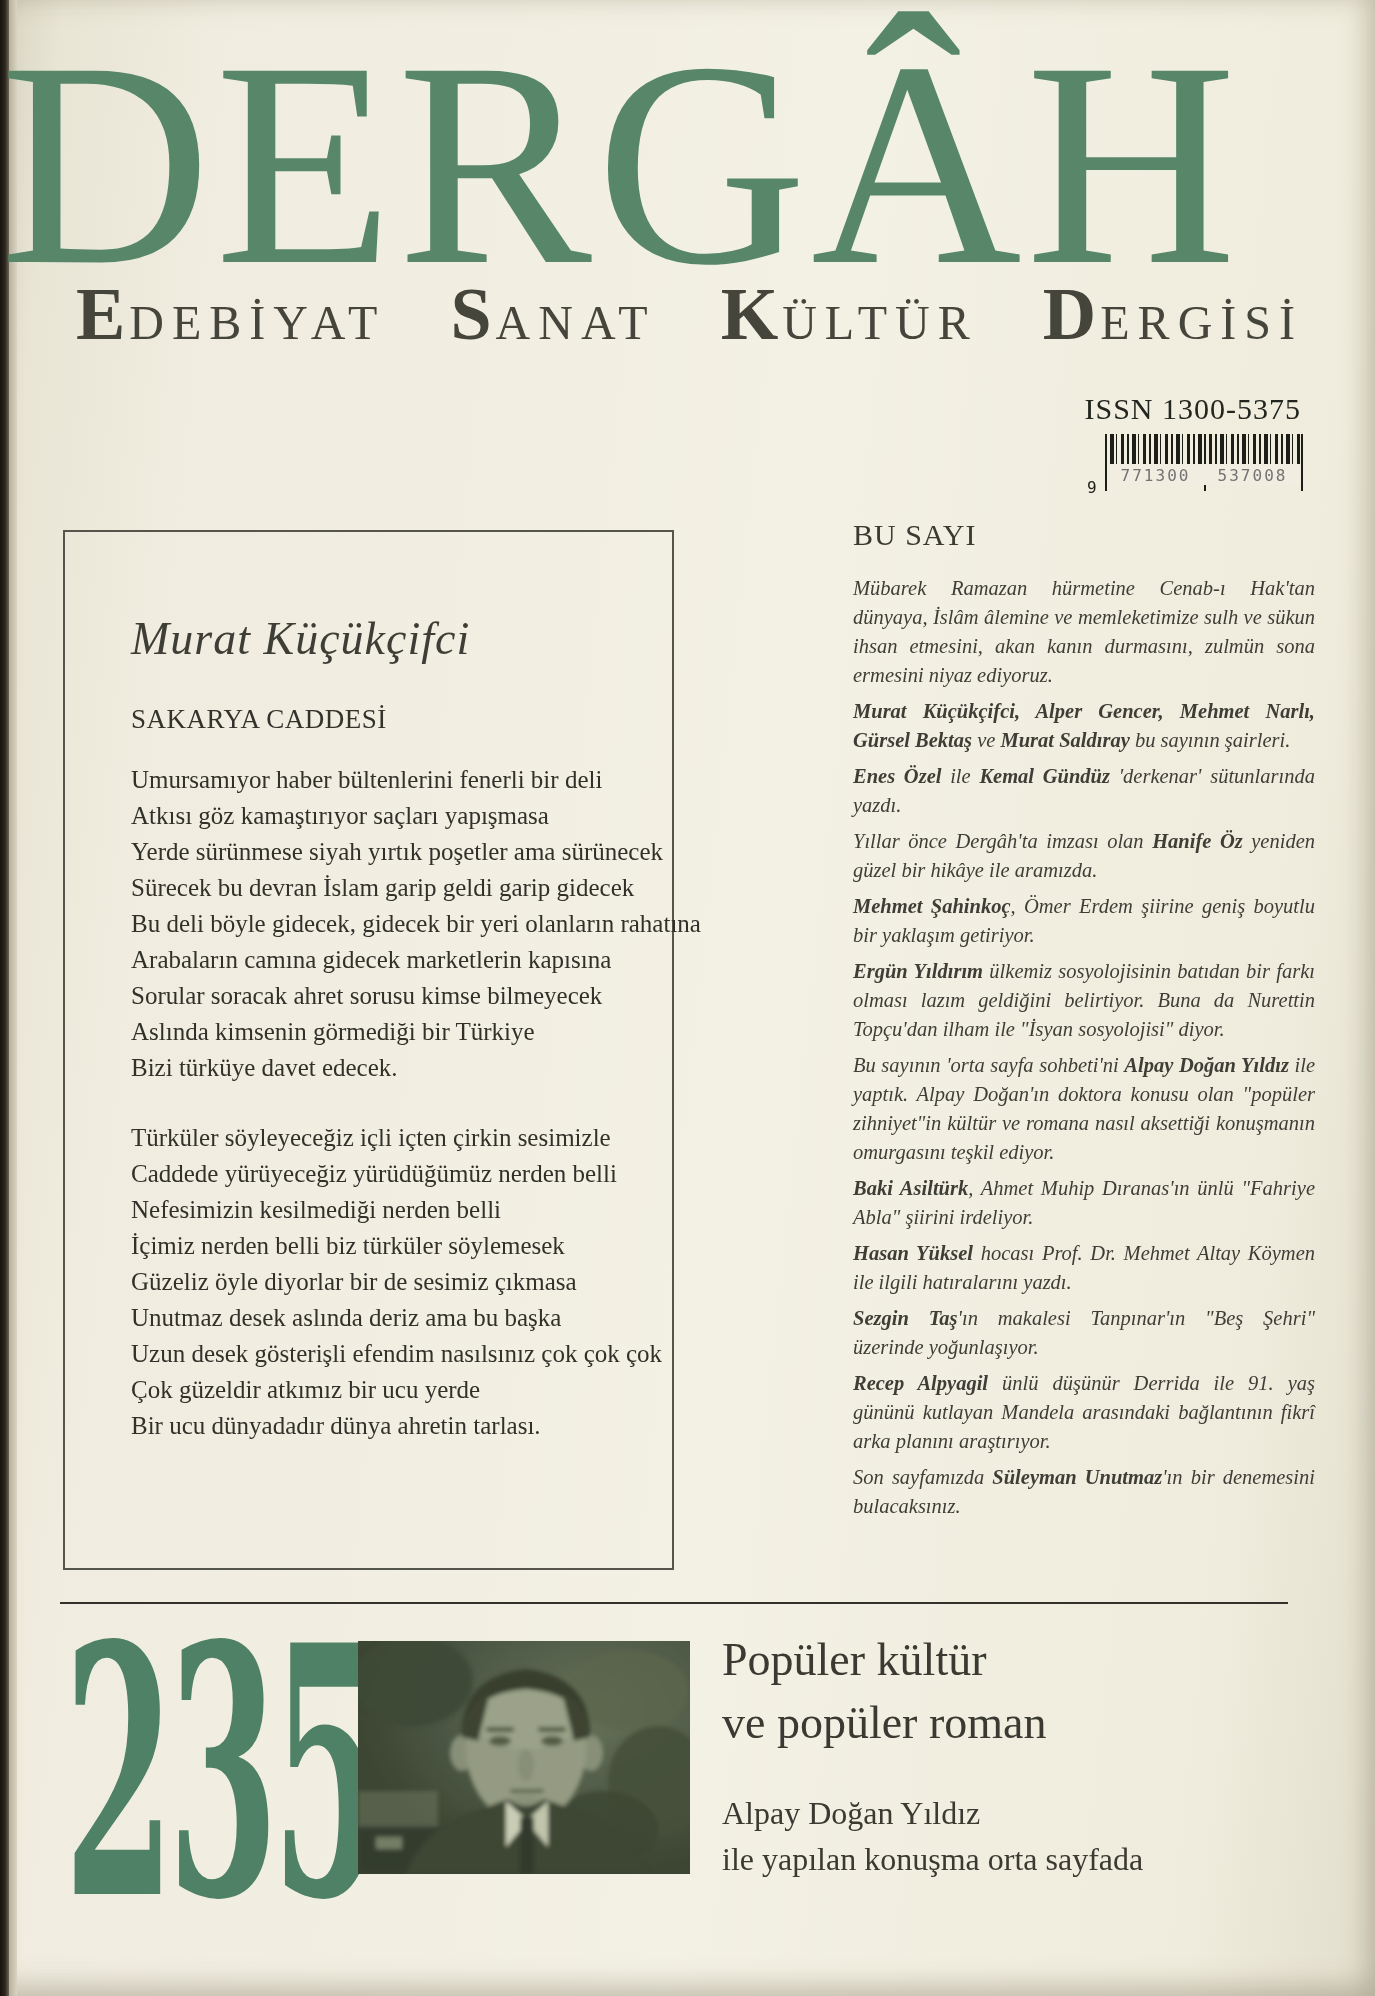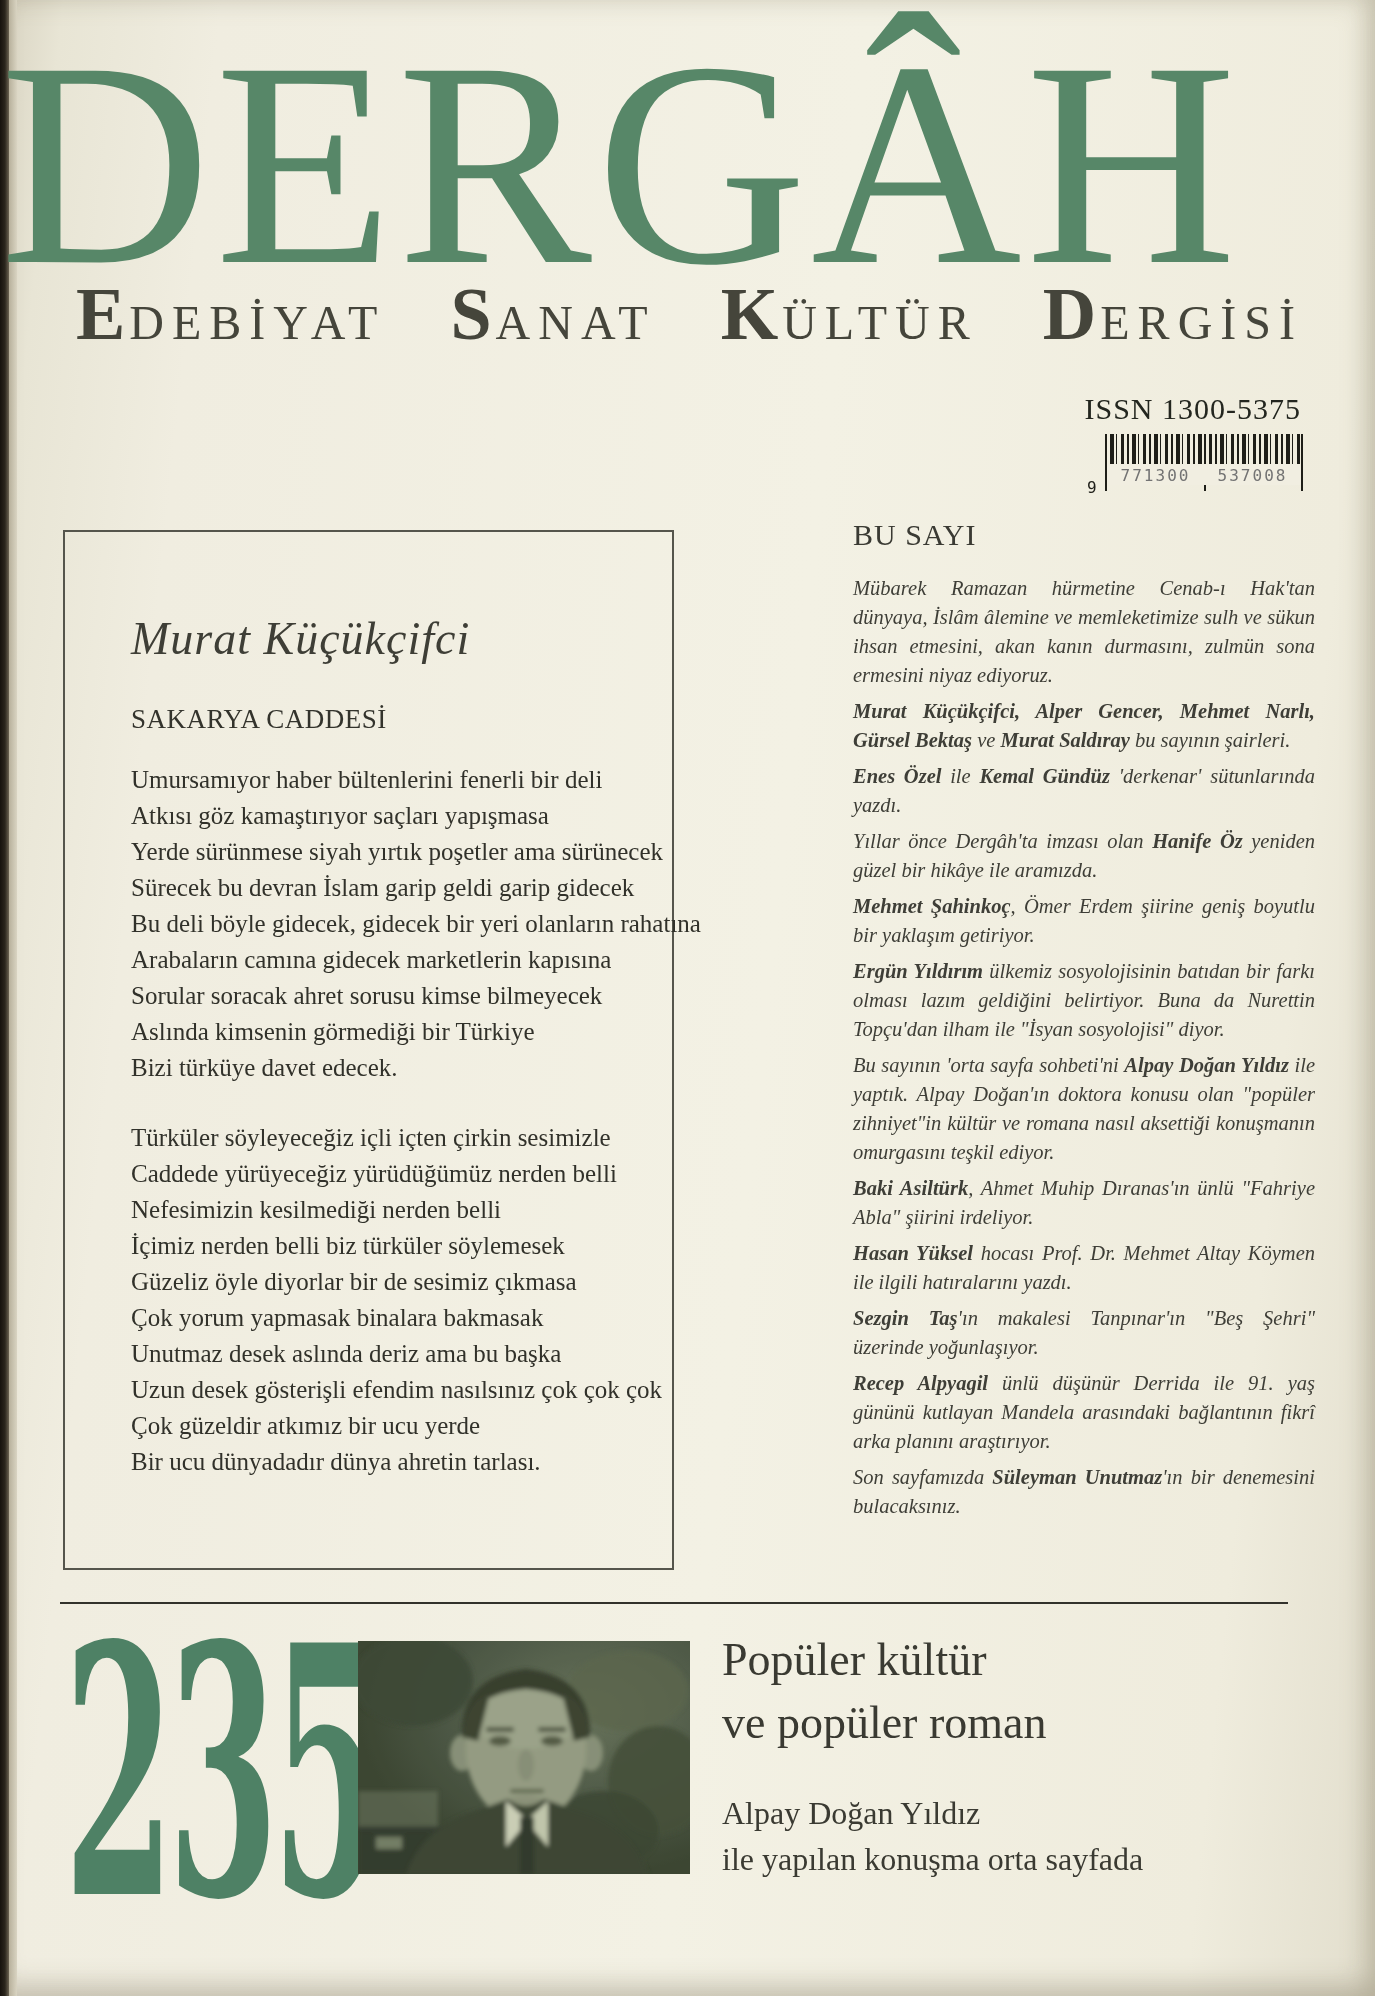--- a/index.html
+++ b/index.html
@@ -152,21 +152,20 @@
           <div class="poem-line">Sorular soracak ahret sorusu kimse bilmeyecek</div>
           <div class="poem-line">Aslında kimsenin görmediği bir Türkiye</div>
           <div class="poem-line">Bizi türküye davet edecek.</div>
         </div>
         <div class="stanza">
           <div class="poem-line">Türküler söyleyeceğiz içli içten çirkin sesimizle</div>
           <div class="poem-line">Caddede yürüyeceğiz yürüdüğümüz nerden belli</div>
           <div class="poem-line">Nefesimizin kesilmediği nerden belli</div>
           <div class="poem-line">İçimiz nerden belli biz türküler söylemesek</div>
           <div class="poem-line">Güzeliz öyle diyorlar bir de sesimiz çıkmasa</div>
-          <div class="poem-line">Çok yorum yapmasak binalara bakmasak</div>
           <div class="poem-line">Unutmaz desek aslında deriz ama bu başka</div>
           <div class="poem-line">Uzun desek gösterişli efendim nasılsınız çok çok çok</div>
           <div class="poem-line">Çok güzeldir atkımız bir ucu yerde</div>
           <div class="poem-line">Bir ucu dünyadadır dünya ahretin tarlası.</div>
         </div>
       </div>
   </div>
 
   <div class="contents">
     <h2 class="contents-header">BU SAYI</h2>

